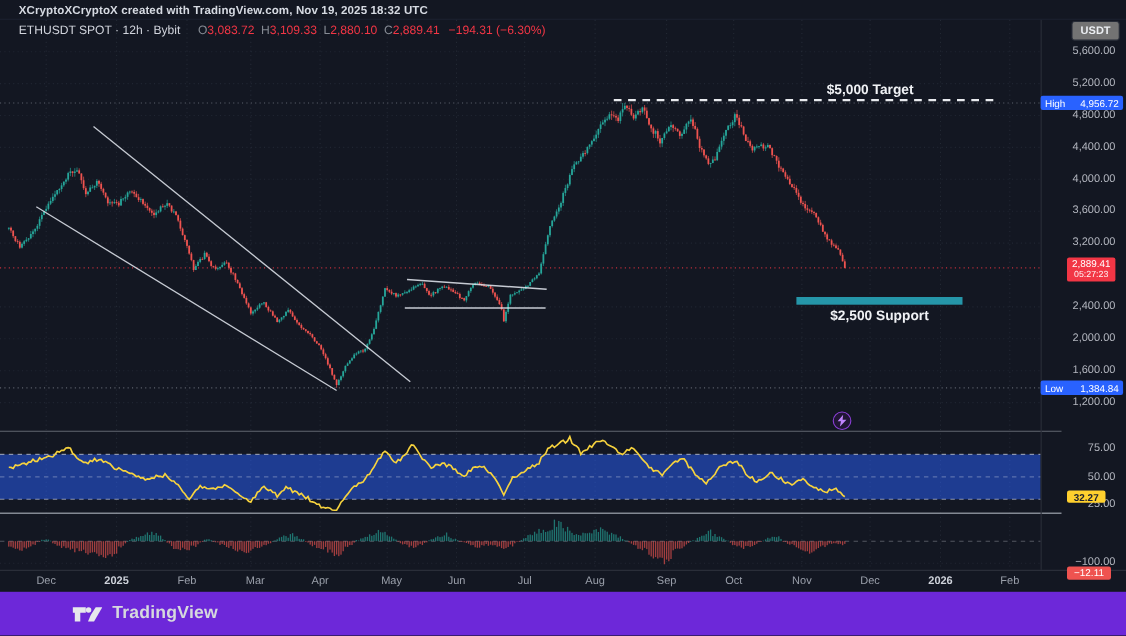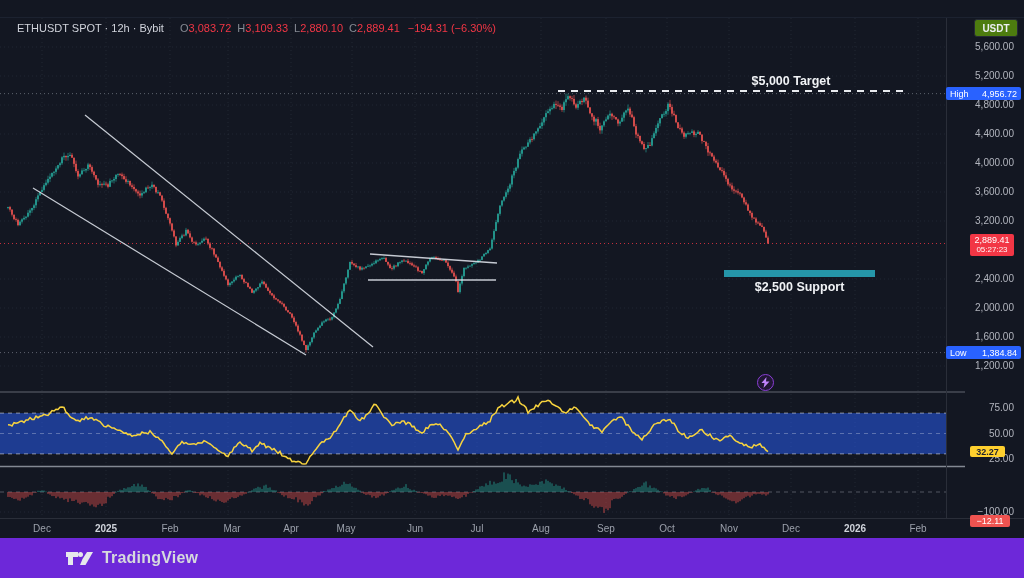--- a/index.html
+++ b/index.html
@@ -7,21 +7,21 @@
        font-family:"Liberation Sans",sans-serif;overflow:hidden;}
   
   .attribution{position:absolute;left:17px;top:4px;font-size:10.5px;font-weight:700;
        color:#d6dae2;letter-spacing:.1px;}
   .legend{position:absolute;left:17px;top:22px;font-size:11px;color:#d1d4dc;white-space:nowrap;}
   .legend .meta{color:#d1d4dc;margin-right:10px;}
   .legend .k{color:#868b94;margin-left:6px;}
   .legend .v{color:#f23645;}
   .legend .chg{color:#f23645;margin-left:8px;}
   
-  .currency-btn{position:absolute;left:974px;top:19px;width:42px;height:16px;background:#4d7c0f;
+  .currency-btn{position:absolute;left:974px;top:19px;width:42px;height:16px;background:#737373;
        border:1px solid #262b36;border-radius:3px;color:#eceff3;font-size:10px;font-weight:700;
        display:flex;align-items:center;justify-content:center;cursor:pointer;}
   .price-label,.rsi-label,.osc-label{position:absolute;left:948px;width:66px;text-align:right;
        font-size:10px;color:#b2b5be;}
   .axis-badge{position:absolute;border-radius:2px;font-size:9px;display:flex;align-items:center;}
   .badge-blue{left:946px;width:75px;height:13px;background:#2962ff;color:#fff;
        justify-content:space-between;padding:0 4px;box-sizing:border-box;}
   .badge-last{left:970px;width:44px;background:#f23645;color:#fff;flex-direction:column;
        justify-content:center;line-height:9px;padding:2px 0;text-align:center;}
   .badge-last .cd{font-size:8px;opacity:.95;}
@@ -1238,20 +1238,21 @@
         <line x1="368" y1="280" x2="496" y2="280" stroke="#dfe4ec" stroke-width="1.4" stroke-opacity="0.88"></line>
         <line x1="558" y1="91" x2="908" y2="91" stroke="#e8eaee" stroke-width="2" stroke-dasharray="7,6"></line>
         <line x1="0" y1="392" x2="965" y2="392" stroke="#767b85" stroke-width="1" stroke-opacity="0.8"></line>
         <line x1="0" y1="466.5" x2="965" y2="466.5" stroke="#9096a0" stroke-width="1.4" stroke-opacity="0.9"></line>
         <line x1="946.5" y1="18" x2="946.5" y2="518" stroke="#2a2e39"></line>
         <line x1="0" y1="518.5" x2="1024" y2="518.5" stroke="#2a2e39"></line>
         <line x1="0" y1="17.5" x2="1024" y2="17.5" stroke="#1c2230"></line>
       </svg>
   </div>
 
+  <div class="attribution">XCryptoXCryptoX created with TradingView.com, Nov 19, 2025 18:32 UTC</div>
   <div class="legend">
     <span class="meta">ETHUSDT SPOT · 12h · Bybit</span><span class="k">O</span><span class="v">3,083.72</span><span class="k">H</span><span class="v">3,109.33</span><span class="k">L</span><span class="v">2,880.10</span><span class="k">C</span><span class="v">2,889.41</span><span class="chg">−194.31 (−6.30%)</span>
   </div>
 
   <div class="currency-btn">USDT</div>
   <div id="price-axis">
       <div class="price-label" style="top: 41px;">5,600.00</div>
       <div class="price-label" style="top: 70px;">5,200.00</div>
       <div class="price-label" style="top: 99px;">4,800.00</div>
       <div class="price-label" style="top: 128px;">4,400.00</div>
@@ -1296,21 +1297,21 @@
       <polygon points="5.5,0 0.5,6 3.5,6 2.5,11 8.5,4.5 5,4.5" fill="#c084fc"></polygon>
     </svg>
   </div>
 
   <div id="time-axis">
       <div class="time-label" style="left: 42px;">Dec</div>
       <div class="time-label bold" style="left: 106px;">2025</div>
       <div class="time-label" style="left: 170px;">Feb</div>
       <div class="time-label" style="left: 232px;">Mar</div>
       <div class="time-label" style="left: 291px;">Apr</div>
-      <div class="time-label" style="left: 346px; text-align: center;">May</div>
+      <div class="time-label" style="left: 356px; text-align: center;">May</div>
       <div class="time-label" style="left: 415px;">Jun</div>
       <div class="time-label" style="left: 477px;">Jul</div>
       <div class="time-label" style="left: 541px;">Aug</div>
       <div class="time-label" style="left: 606px;">Sep</div>
       <div class="time-label" style="left: 667px;">Oct</div>
       <div class="time-label" style="left: 729px;">Nov</div>
       <div class="time-label" style="left: 791px;">Dec</div>
       <div class="time-label bold" style="left: 855px;">2026</div>
       <div class="time-label" style="left: 918px;">Feb</div>
     </div>

